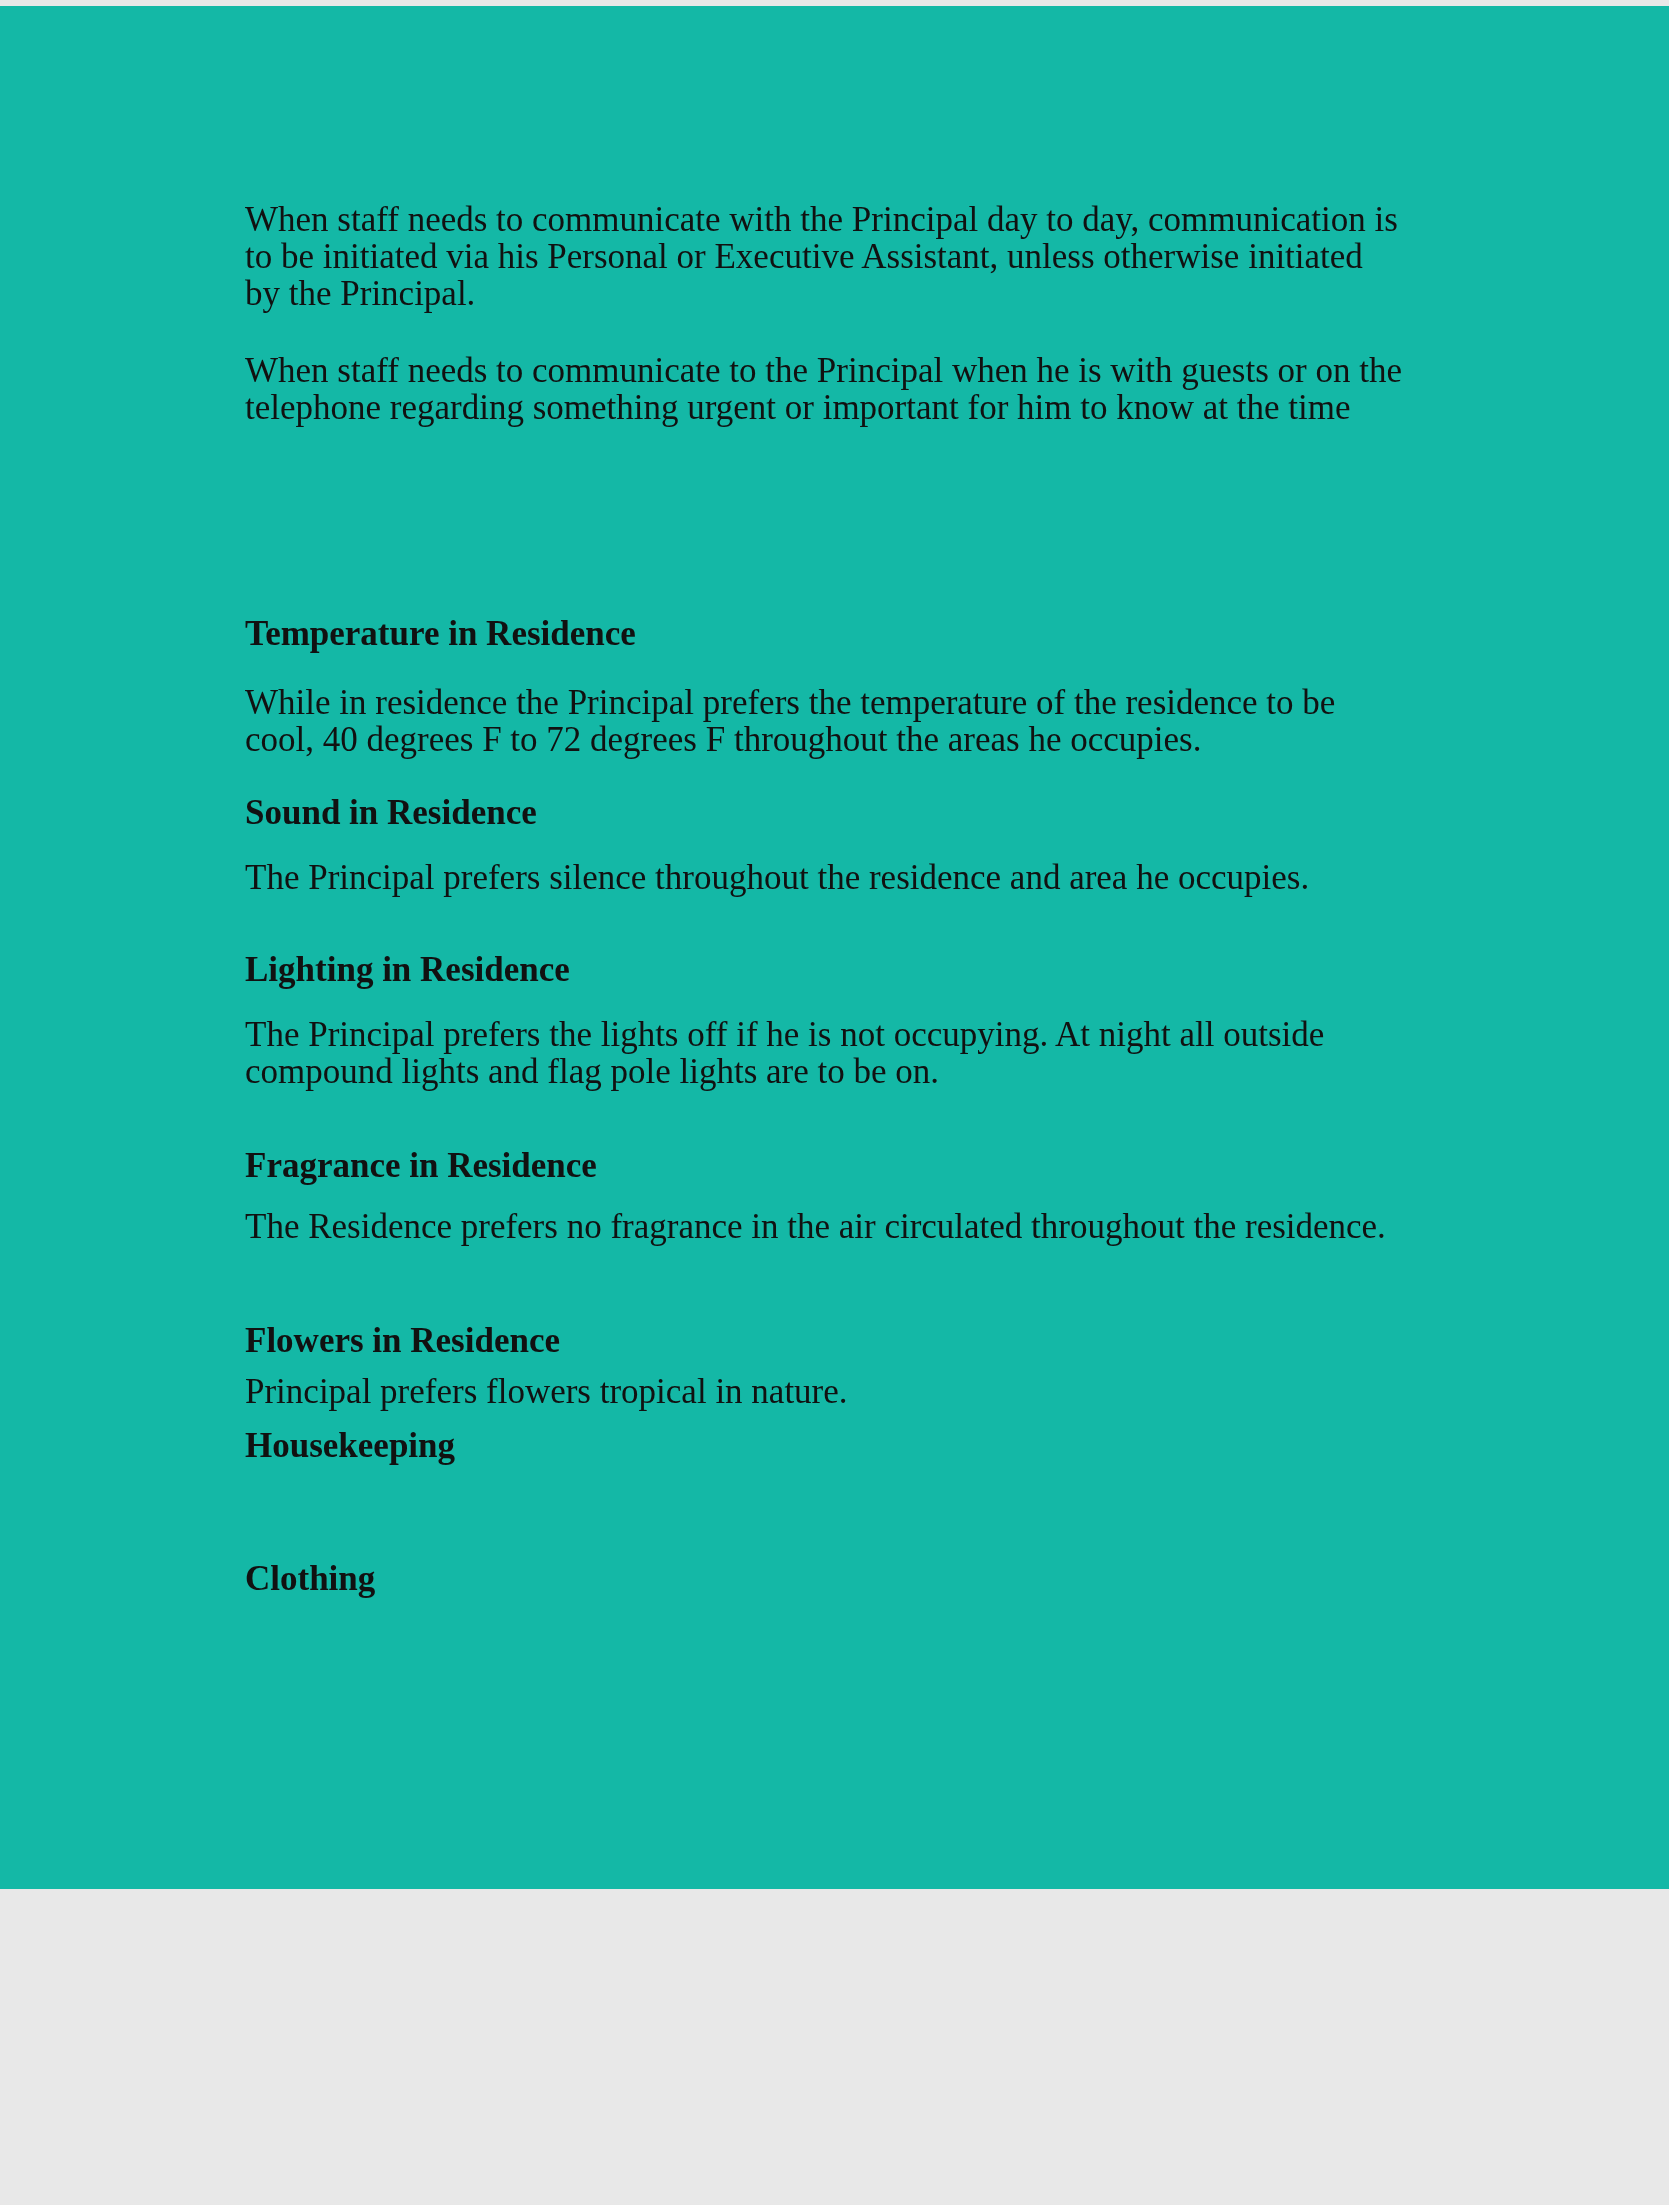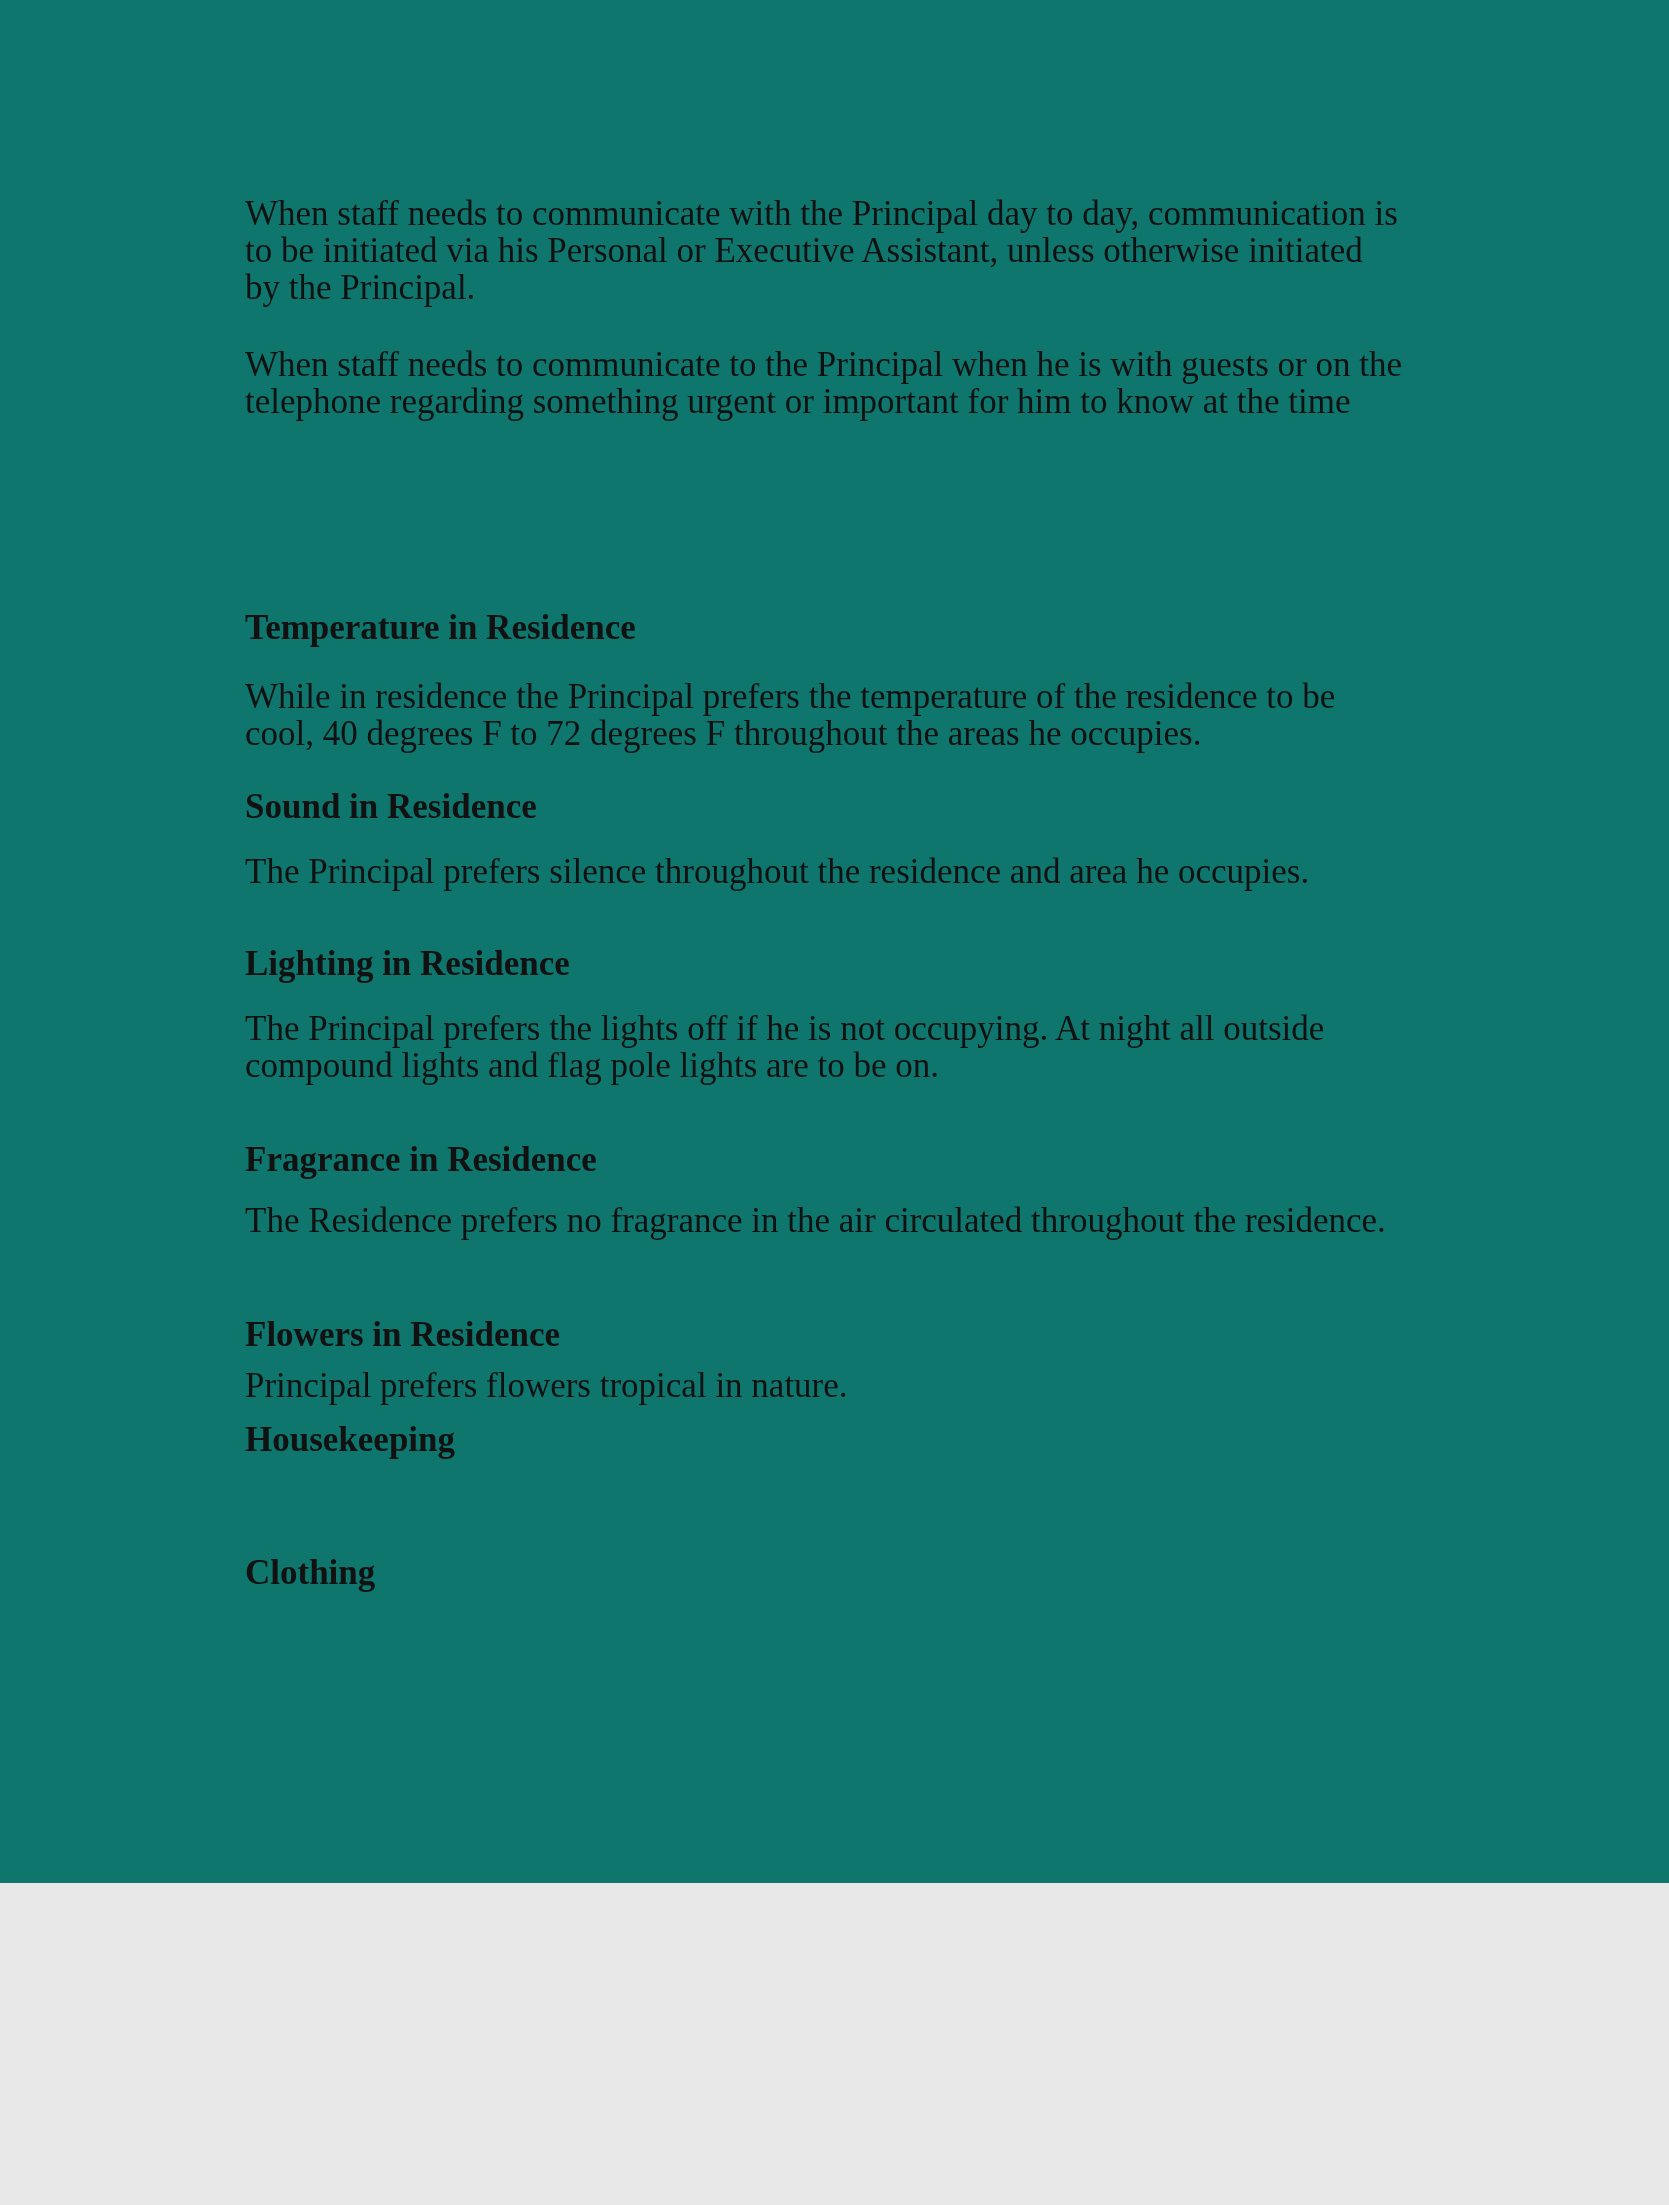--- a/index.html
+++ b/index.html
@@ -4,24 +4,25 @@
 <style>
   html, body {
     margin: 0;
     padding: 0;
     background: #e8e8e8;
   }
   .page {
     position: relative;
     width: 1669px;
     height: 1883px;
-    background: #0f766e;
+    background: #14b8a6;
     overflow: hidden;
     font-family: "Liberation Serif", "DejaVu Serif", serif;
     color: #111111;
+    margin-top: 6px;
   }
   .block {
     position: absolute;
     left: 245px;
     width: 1159px;
     font-size: 35px;
     line-height: 37px;
     text-align: left;
     white-space: normal;
   }

